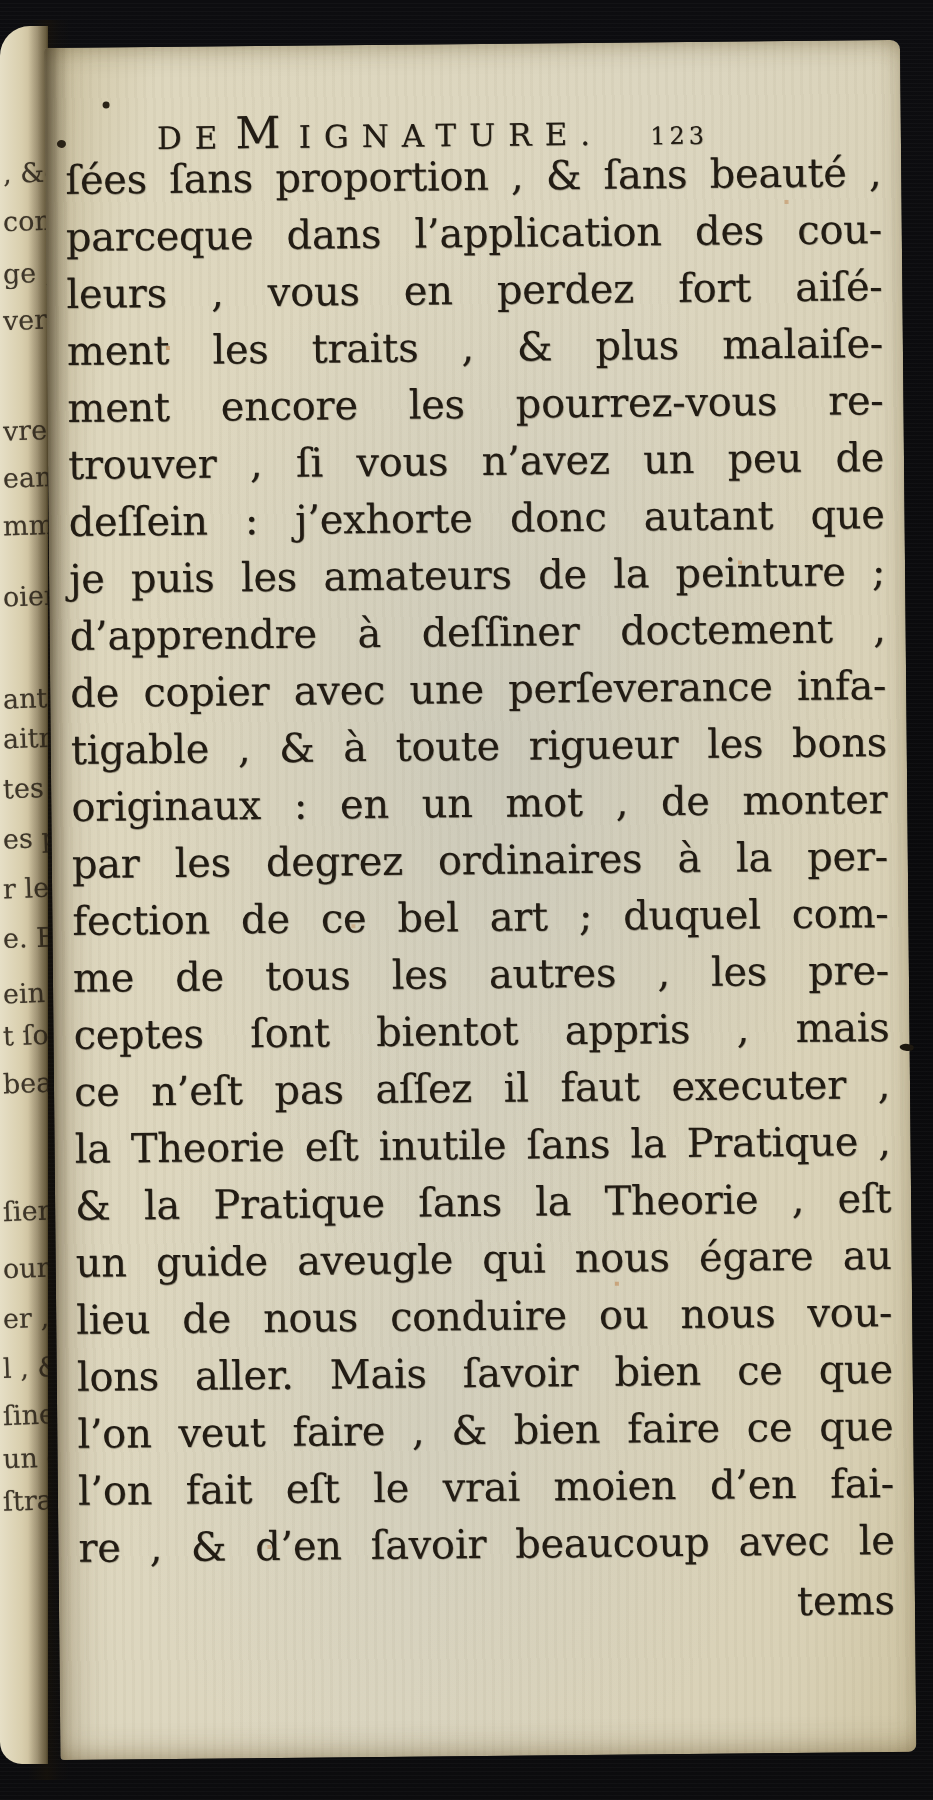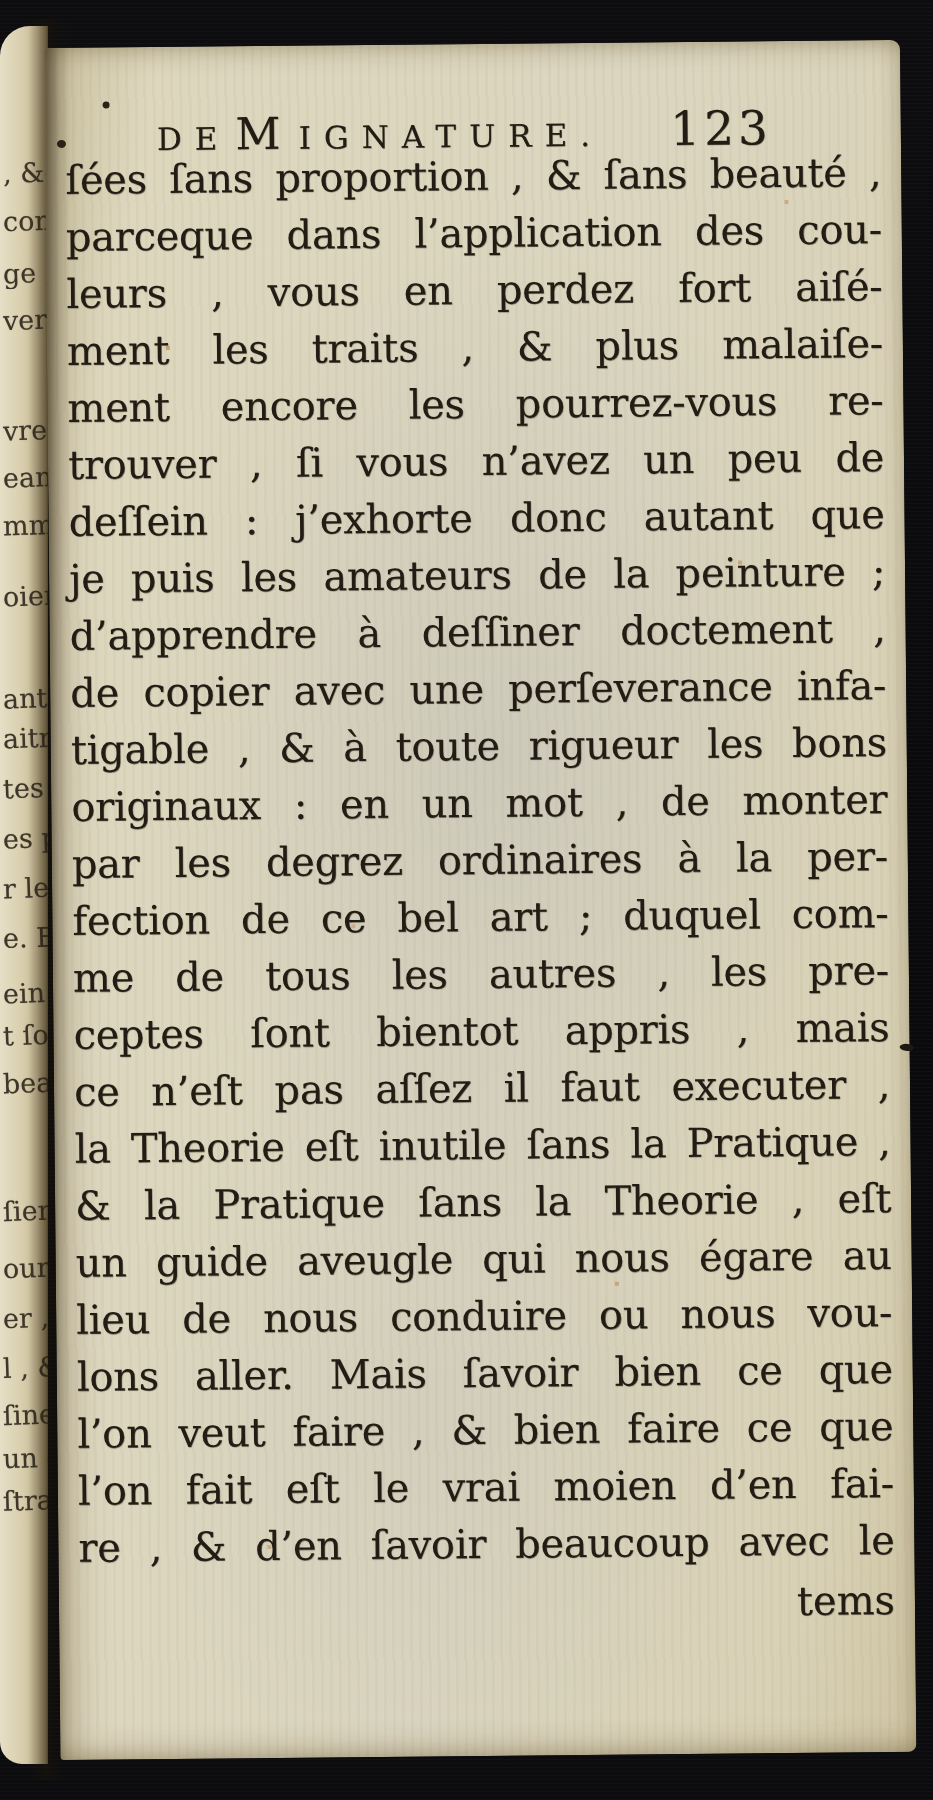--- a/index.html
+++ b/index.html
@@ -55,21 +55,21 @@
 
   .running-header{
     position:absolute;left:0;top:62px;width:100%;height:50px;
     line-height:50px;white-space:nowrap;
     padding-left:112px;box-sizing:border-box;
     color:#221c14;
     text-shadow:0.5px 0.5px 0.7px rgba(30,24,12,0.55);
   }
   .running-header .cap{font-size:31px;letter-spacing:13px;}
   .running-header .bigM{font-size:44px;letter-spacing:13px;}
-  .running-header .pagenum{font-size:47px;letter-spacing:4px;margin-left:62px;}
+  .running-header .pagenum{font-size:24px;letter-spacing:4px;margin-left:42px;}
 
   .text-block{
     position:absolute;left:20px;top:104px;width:816px;
     color:#221c14;
   }
   .line{
     height:57px;line-height:57px;font-size:40px;
     text-align:justify;text-align-last:justify;
     letter-spacing:-0.3px;
     text-shadow:0.5px 0.6px 0.8px rgba(28,22,10,0.5);

